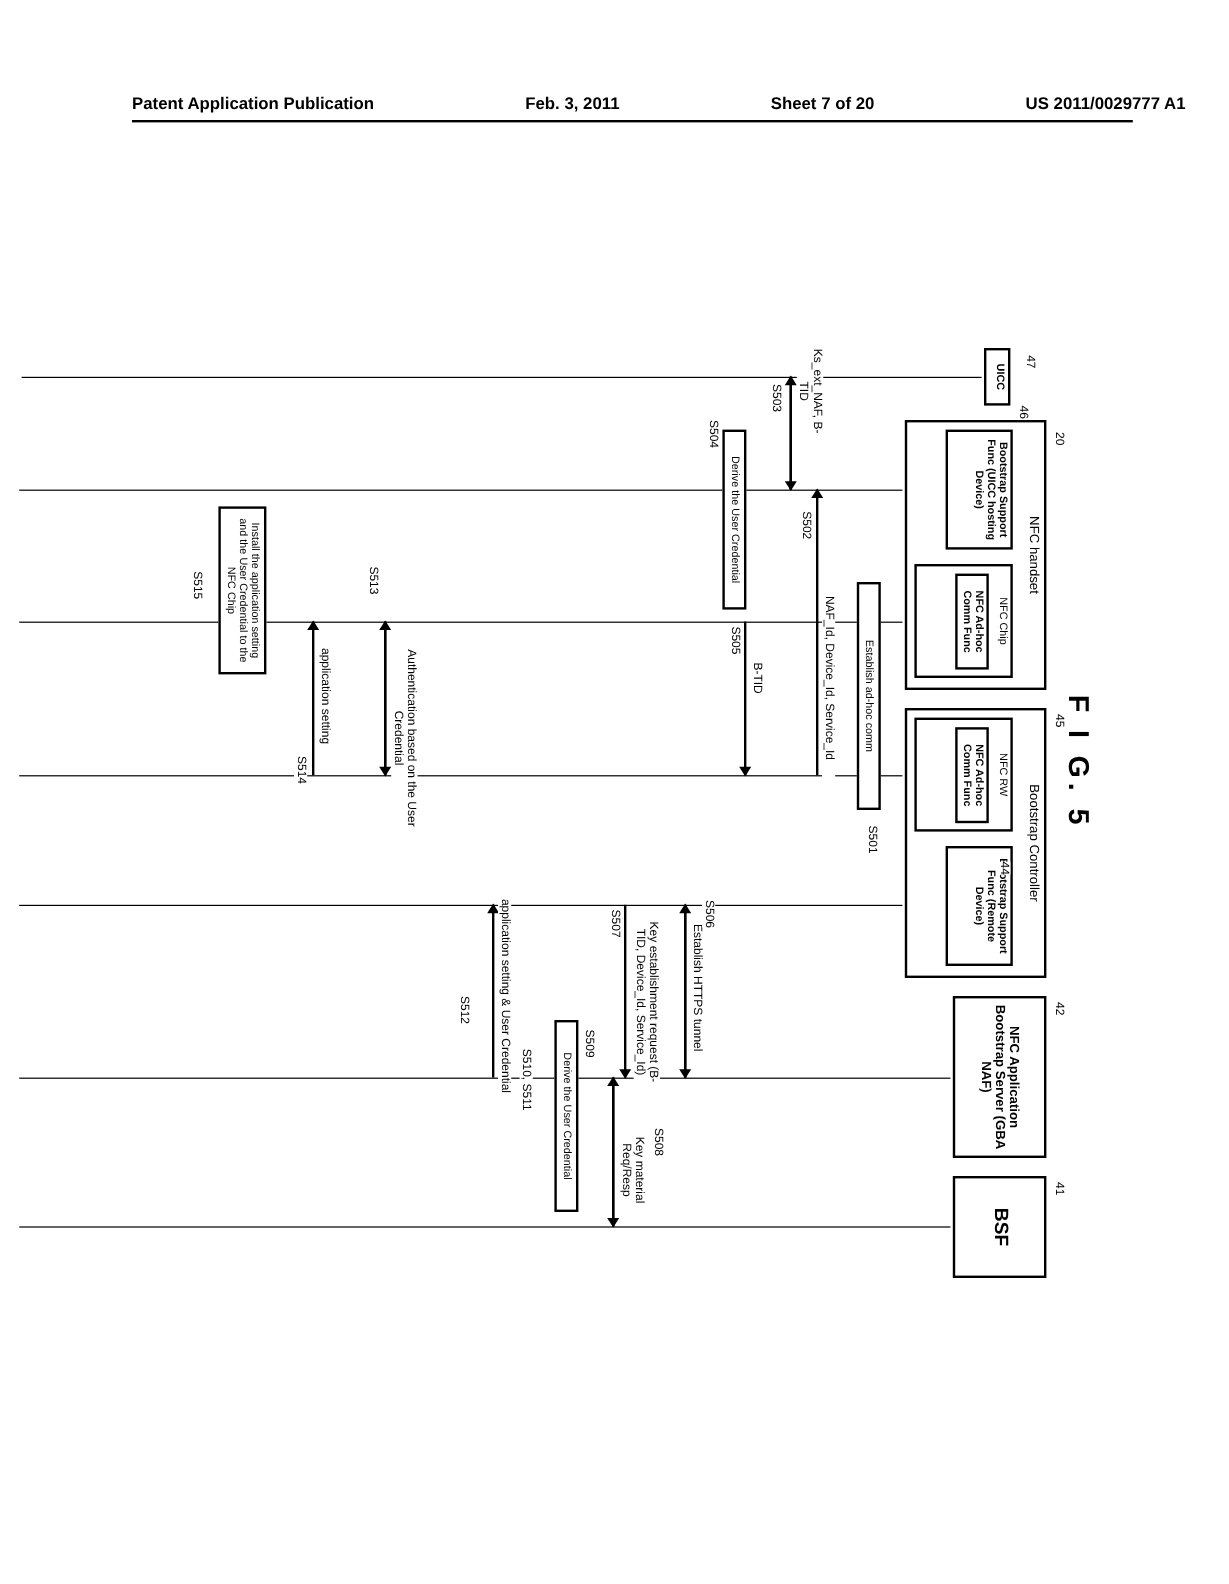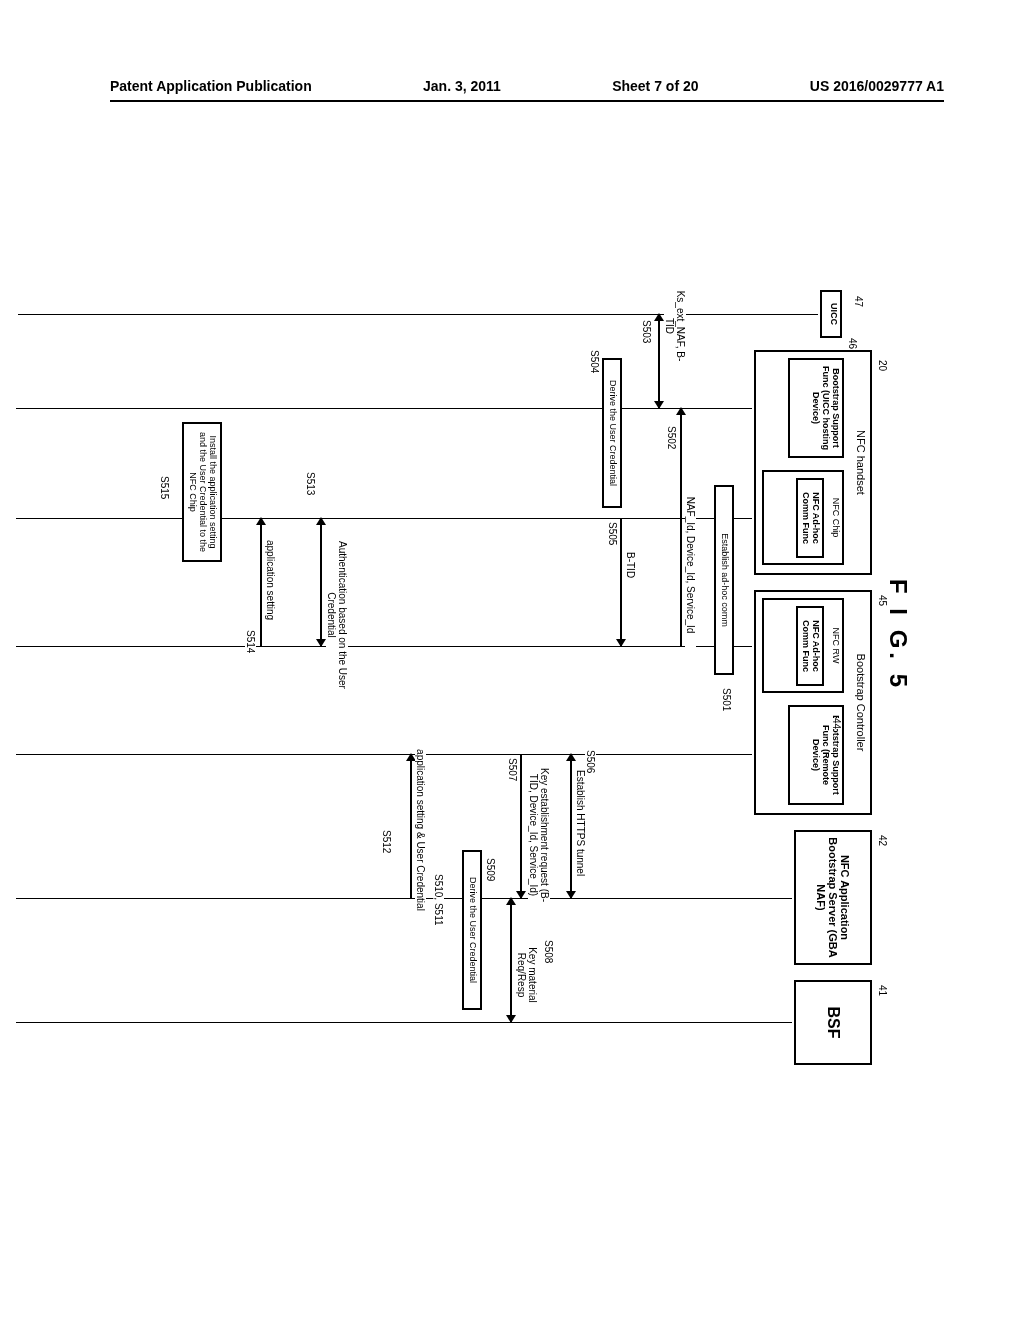--- a/index.html
+++ b/index.html
@@ -14,21 +14,21 @@
   }
   .page-header {
     position: absolute;
     top: 78px;
     left: 0;
     width: 1024px;
     display: flex;
     justify-content: space-between;
     font-size: 14px;
     font-weight: bold;
-    padding: 0 80px 0 110px;
+    padding: 0 36px 0 110px;
   }
   .page-header .border {
     position: absolute;
     top: 22px;
     left: 110px;
     right: 80px;
     height: 2px;
     background: #000;
   }
   .diagram-container {
@@ -113,23 +113,23 @@
     position: absolute;
     font-size: 10px;
     background: #fff;
   }
 </style>
 </head>
 <body>
 
 <div class="page-header">
   <span>Patent Application Publication</span>
-  <span>Jan. 3, 2011</span>
+  <span>Feb. 3, 2011</span>
   <span>Sheet 7 of 20</span>
-  <span>US 2016/0029777 A1</span>
+  <span>US 2011/0029777 A1</span>
   <div class="border"></div>
 </div>
 
 <div class="diagram-container">
 
   <div class="fig-title">F I G.  5</div>
 
   <div class="lane-subbox" style="top:40px; left:-40px; width:48px; height:22px; font-weight:bold;">UICC</div>
   <div class="step-label" style="top:18px; left:-34px;">47</div>
   <div class="lifeline" style="left:-16px; top:64px; height:800px;"></div>

